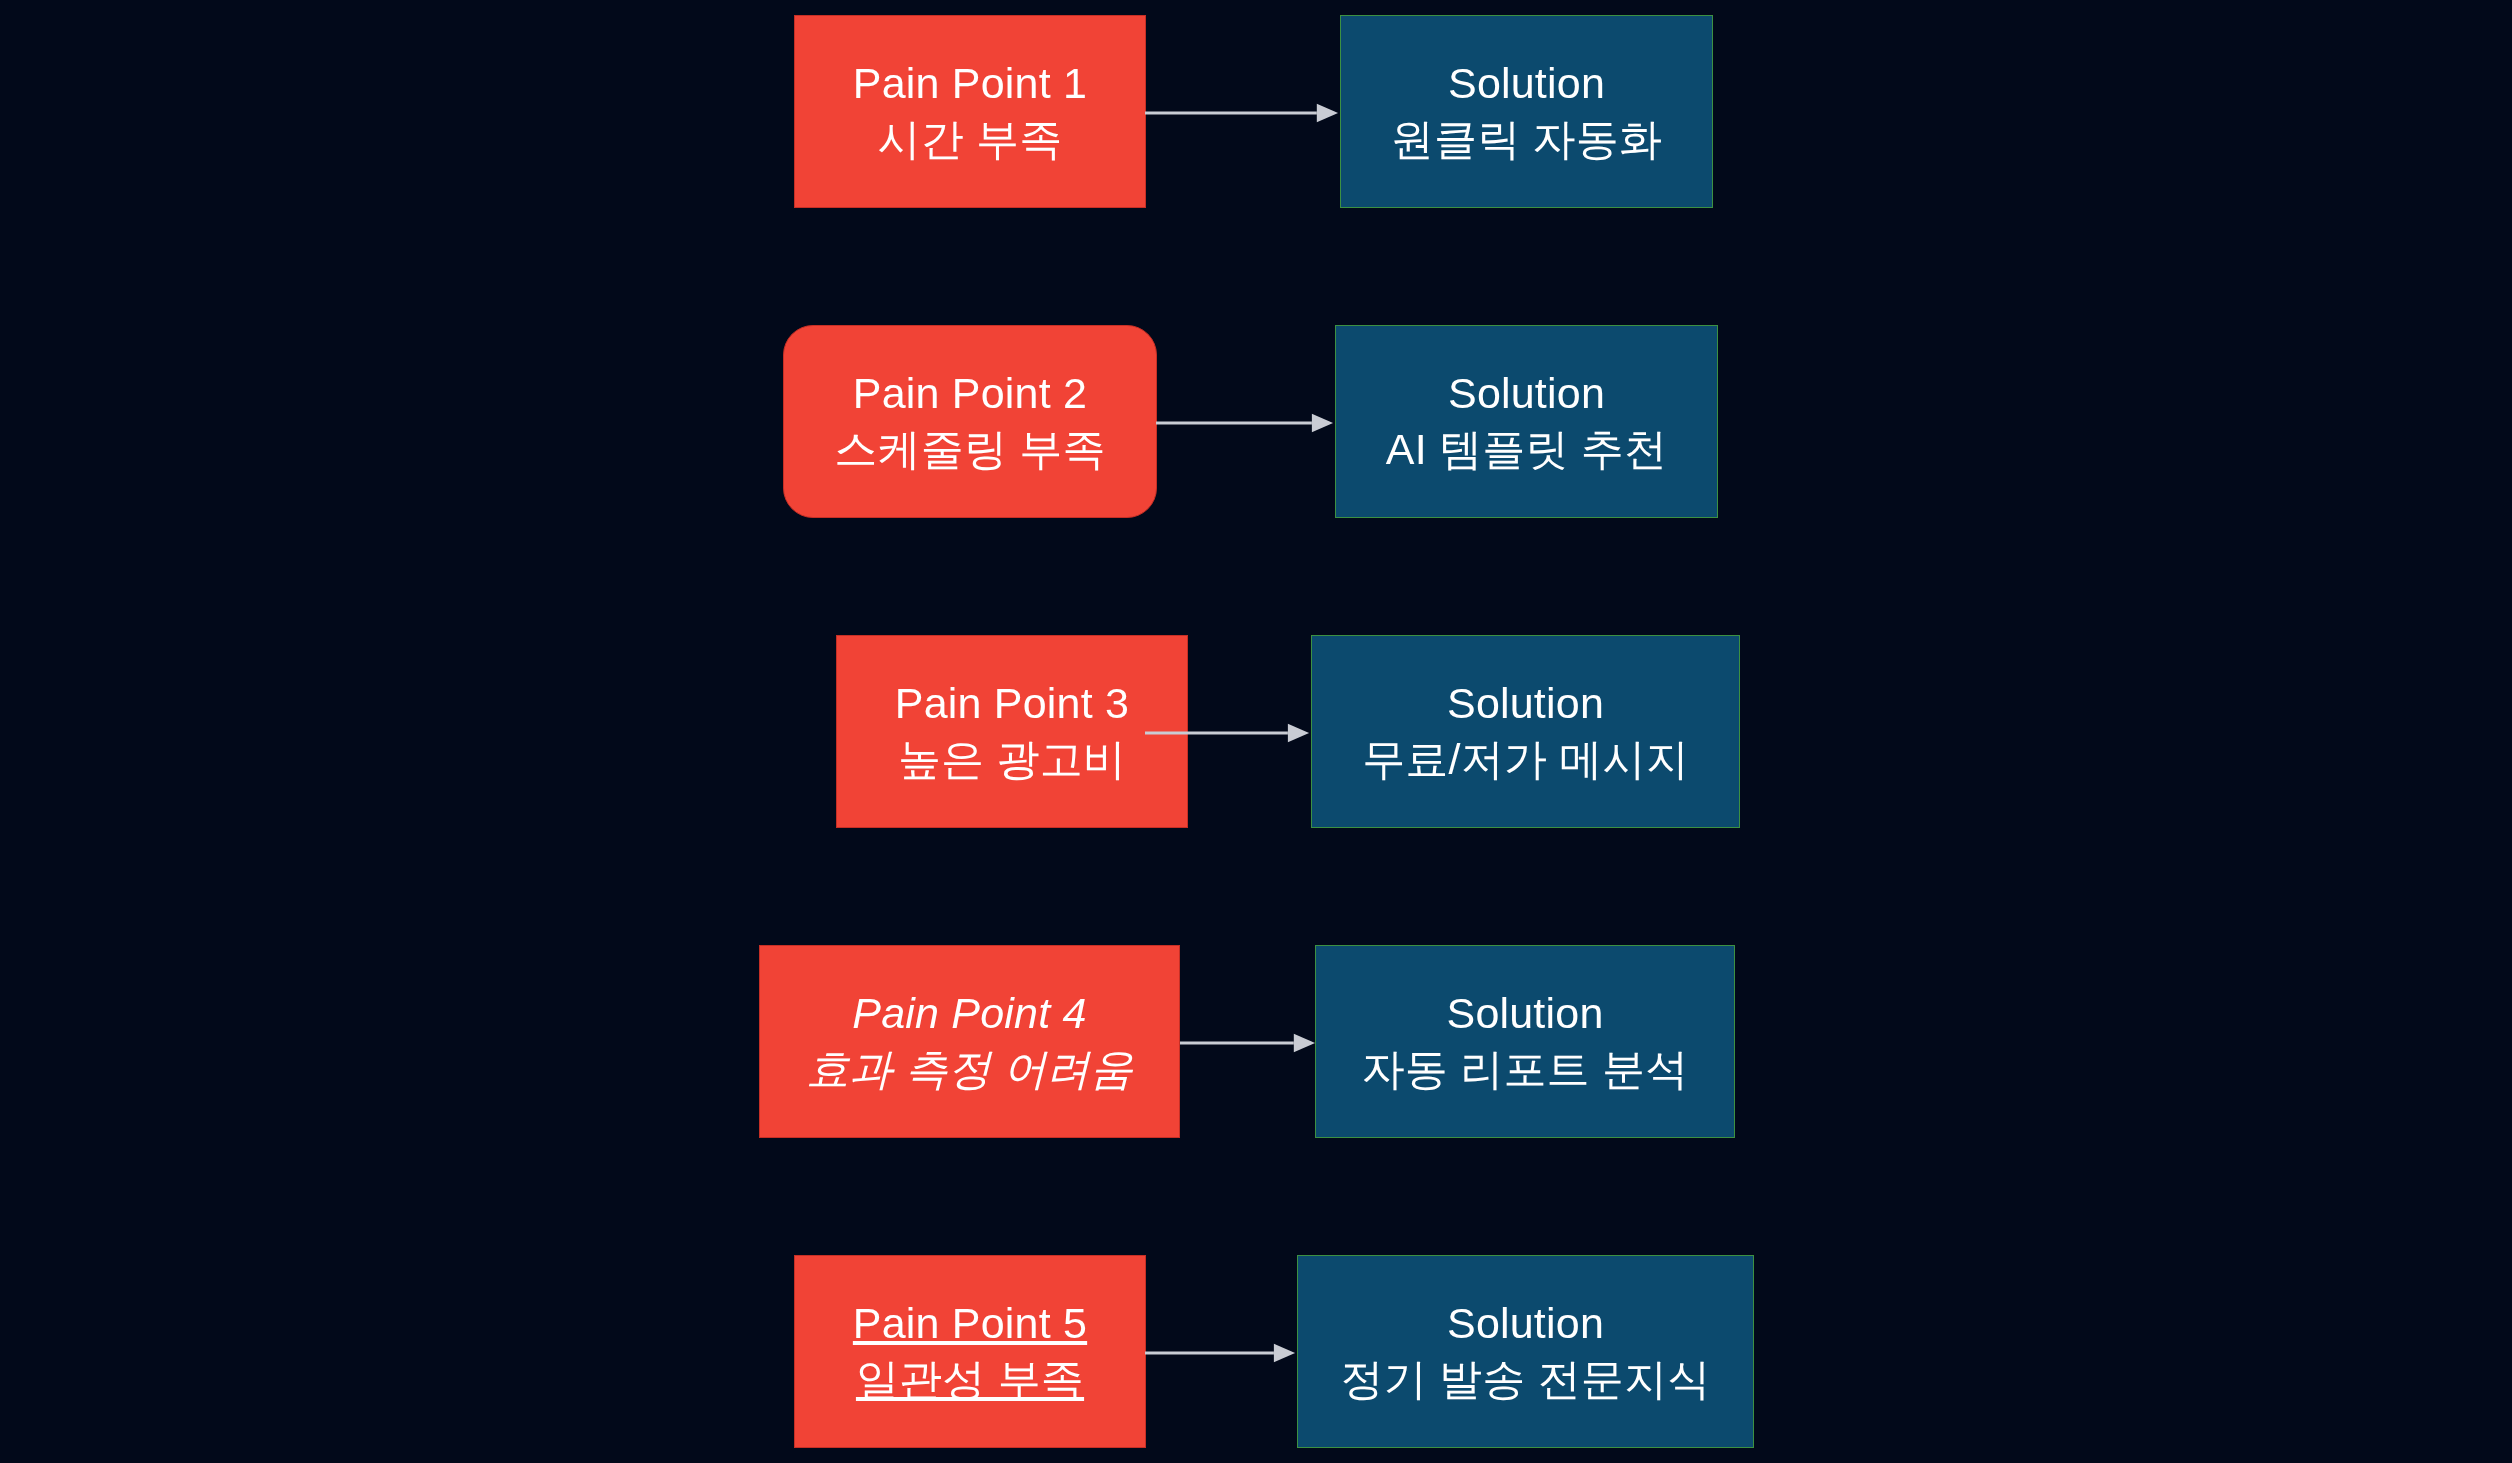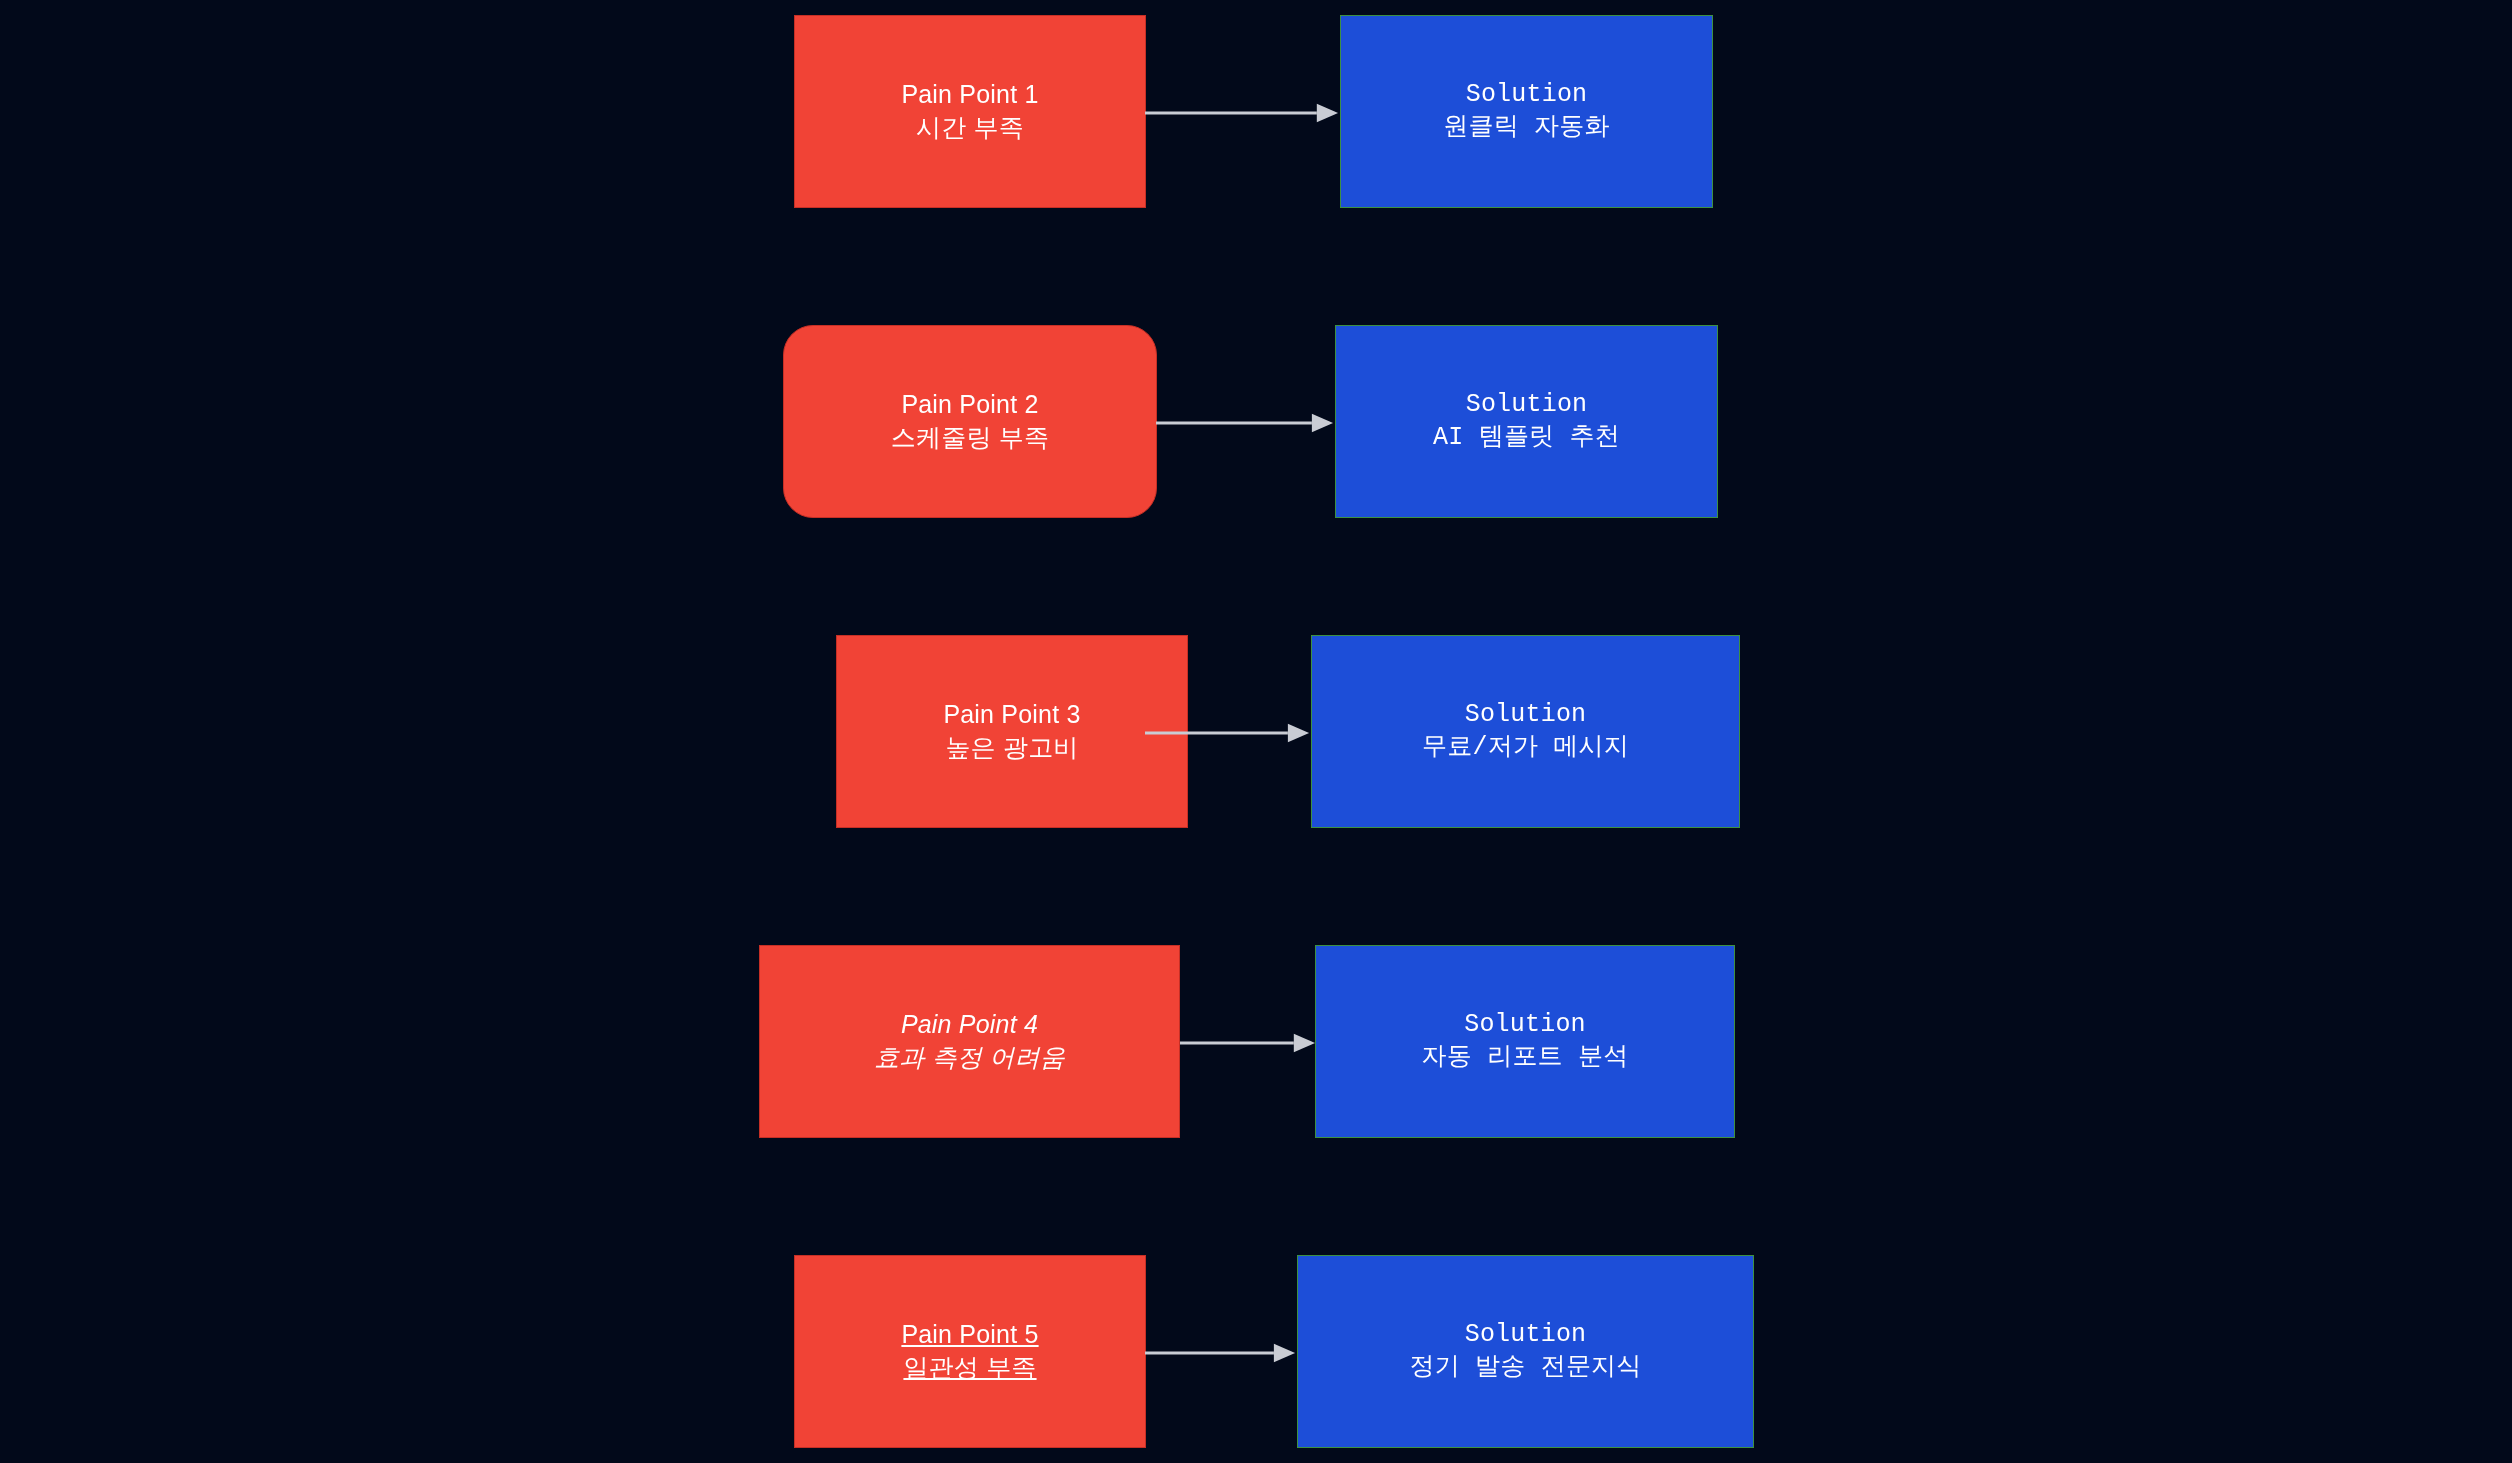--- a/index.html
+++ b/index.html
@@ -30,33 +30,32 @@
   .node {
     position: absolute;
     box-sizing: border-box;
     display: flex;
     flex-direction: column;
     align-items: center;
     justify-content: center;
     color: #ffffff;
     text-align: center;
     line-height: 1.32;
-    font-size: 25px;
+    font-size: 43px;
     letter-spacing: 0.2px;
   }
 
   .node.pain {
     background: #f14336;
     border: 1.8px solid #c62f25;
   }
 
   .node.solution {
-    background: #1d4ed8;
+    background: #0c4a6e;
     border: 1.8px solid #3d9142;
-    font-family: Liberation Mono, monospace;
   }
 
   .node .line1 { display: block; }
   .node .line2 { display: block; text-align: right; }
 
   .connector {
     position: absolute;
     height: 28px;
     overflow: visible;
   }

